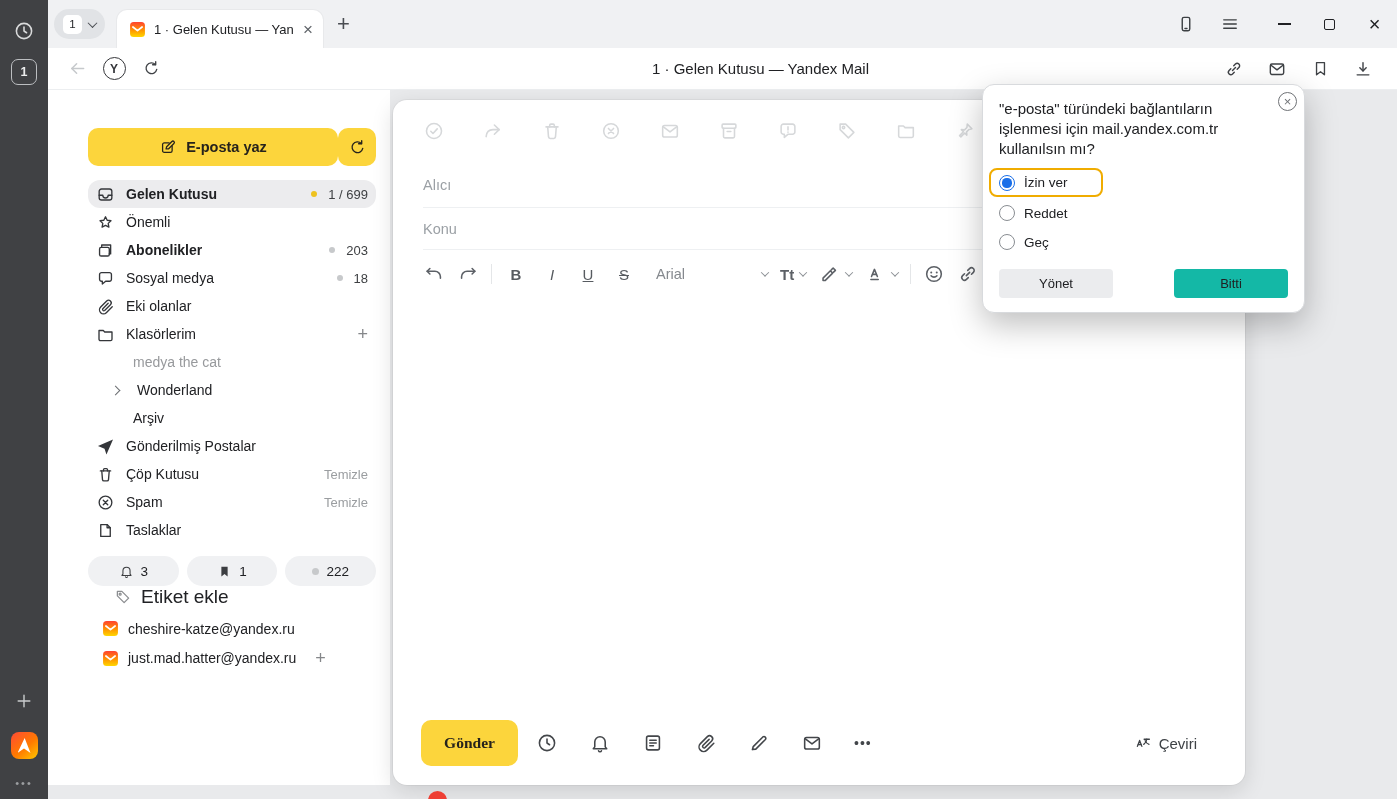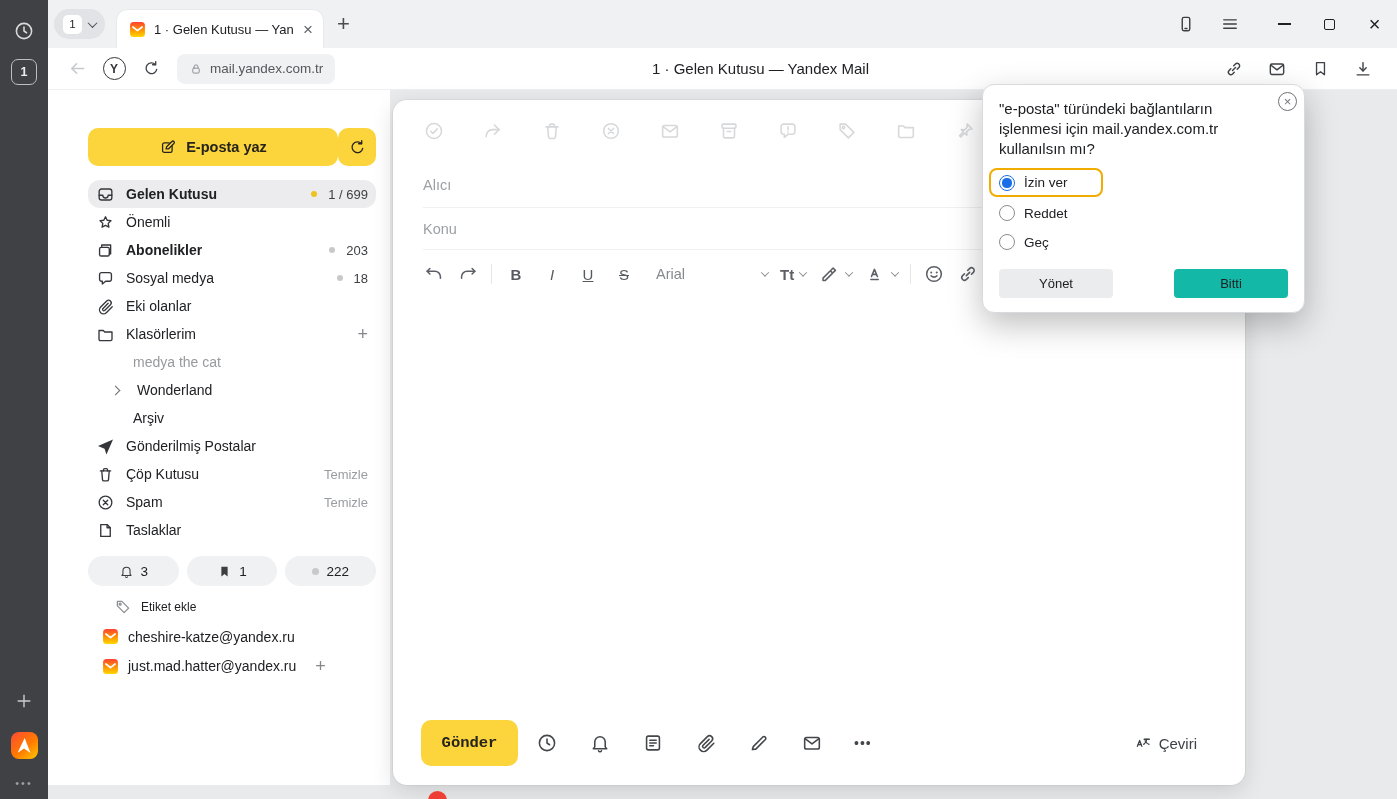--- a/index.html
+++ b/index.html
@@ -64,21 +64,21 @@
   .fbadge.gray{color:#9a9da0}
   .sdot{width:6px;height:6px;border-radius:50%;background:#c7c9cb;flex:none}
   .sdot.y{background:#eec21f}
   .indent{padding-left:45px}
   .windent{padding-left:24px;color:#202124}
   .windent .chev{color:#6a6d71;margin-right:7px}
   .fplus{color:#85878a;font-size:18px;line-height:1}
   .pills{display:flex;gap:8px;margin-top:12px}
   .pill{flex:1;height:30px;background:#f0f1f3;border-radius:15px;display:flex;align-items:center;justify-content:center;gap:7px;font-size:13.5px;color:#202124}
   .pill svg{width:15px;height:15px;color:#3c3e41}
-  .addlabel{display:flex;align-items:center;gap:9px;margin:12px 0 0 26px;font-size:12px;color:#202124}
+  .addlabel{display:flex;align-items:center;gap:9px;margin:0 0 0 26px;font-size:19px;color:#202124}
   .addlabel svg{width:18px;height:18px;color:#8c8e91}
   .account{display:flex;align-items:center;gap:9px;margin-top:12px;font-size:14px;color:#202124;padding-left:14px}
   .account:first-of-type{margin-top:16px}
   .acc-plus{color:#85878a;font-size:18px;margin-left:10px;line-height:1}
   .mailfav{width:17px;height:17px;flex:none}
 
   
   .card{position:absolute;left:345px;top:10px;width:852px;height:685px;background:#fff;border-radius:14px;box-shadow:0 6px 22px rgba(0,0,0,.13),0 0 0 1px rgba(0,0,0,.04);display:flex;flex-direction:column}
   .card-top{height:62px;display:flex;align-items:center;gap:37px;padding:0 24px 0 30px}
   .card-top .tico{width:22px;height:22px;color:#d6d8da;flex:none}
@@ -89,21 +89,21 @@
   .fmt .fico{width:22px;height:22px;flex:none}
   .fsep{width:1px;height:20px;background:#e4e6e8}
   .fbt{width:24px;text-align:center;font-size:15px;color:#575b60}
   .fbt.b{font-weight:700}.fbt.i{font-style:italic}.fbt.u{text-decoration:underline}.fbt.s{text-decoration:line-through}
   .fontsel{margin-left:8px;width:112px;display:flex;align-items:center;justify-content:space-between;font-size:14.5px;color:#85898e}
   .fontsel .chev,.dd .chev{width:6px;height:6px;color:#8c9095}
   .dd{display:flex;align-items:center;gap:6px;color:#5c6066}
   .ttlab{font-size:15px;font-weight:600}
   .cbody{flex:1}
   .card-bottom{height:84px;display:flex;align-items:center;padding:0 28px;gap:31px}
-  .gonder{width:97px;height:46px;border:none;border-radius:10px;background:#fcd53c;font-size:15.5px;font-weight:700;color:#26231c;font-family:Liberation Mono, monospace;margin-right:-13px}
+  .gonder{width:97px;height:46px;border:none;border-radius:10px;background:#fcd53c;font-size:15.5px;font-weight:700;color:#26231c;font-family:Liberation Serif, serif;margin-right:-13px}
   .cbic{width:22px;height:22px;color:#43464a;flex:none}
   .cmore{font-size:14px;letter-spacing:1px;color:#43464a}
   .translate{margin-left:auto;margin-right:20px;display:flex;align-items:center;gap:7px;font-size:15px;color:#3e4246}
   .translate svg{width:18px;height:18px}
   .layer-close{position:absolute;top:74px;right:50px;font-size:24px;color:#3c3f43;line-height:1}
   .from-tail{position:absolute;top:119px;right:50px;display:flex;align-items:center;gap:10px;color:#3c3f43;font-size:14px}
   .redpeek{position:absolute;left:380px;top:701px;width:19px;height:19px;border-radius:50%;background:#ee3f34}
 
   
   .dialog{position:absolute;left:982px;top:84px;width:323px;background:#fff;border:1px solid #d8dadd;border-radius:12px;box-shadow:0 12px 32px rgba(0,0,0,.25);padding:14px 16px;z-index:40}
@@ -198,27 +198,20 @@
           </svg>
       </div>
       <div class="tb-ic">
           <span class="ybtn">Y</span>
         </div>
       <div class="tb-ic">
         <svg class="ic" viewBox="0 0 24 24" width="19" height="19">
             <path d="M18.6 13.1A6.8 6.8 0 1 1 16.9 7"></path>
             <path d="M17.3 3.4v3.9h-3.9"></path>
           </svg>
-      </div>
-      <div class="urlbar">
-        <svg class="ic" viewBox="0 0 24 24" width="14" height="14" style="color:#8f9398">
-            <rect x="6.5" y="10.5" width="11" height="8.5" rx="1.8"></rect>
-            <path d="M8.7 10.5V8.2a3.3 3.3 0 0 1 6.6 0v2.3"></path>
-          </svg>
-        <span>mail.yandex.com.tr</span>
       </div>
       <div class="page-title">1 · Gelen Kutusu — Yandex Mail</div>
       <div class="tb-right">
         <div class="tb-ic">
           <svg class="ic" viewBox="0 0 24 24" width="20" height="20">
               <path d="M10.2 13.8l3.6-3.6"></path>
               <path d="M12.3 15.9l-2 2a2.9 2.9 0 0 1-4.2-4.1l2.1-2.1"></path>
               <path d="M11.7 8.1l2-2a2.9 2.9 0 0 1 4.2 4.1l-2.1 2.1"></path>
             </svg>
         </div>

